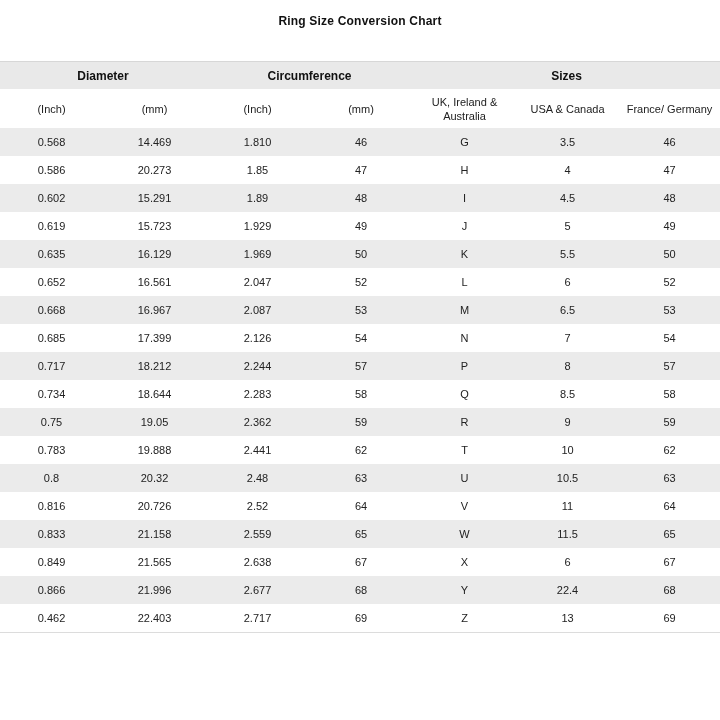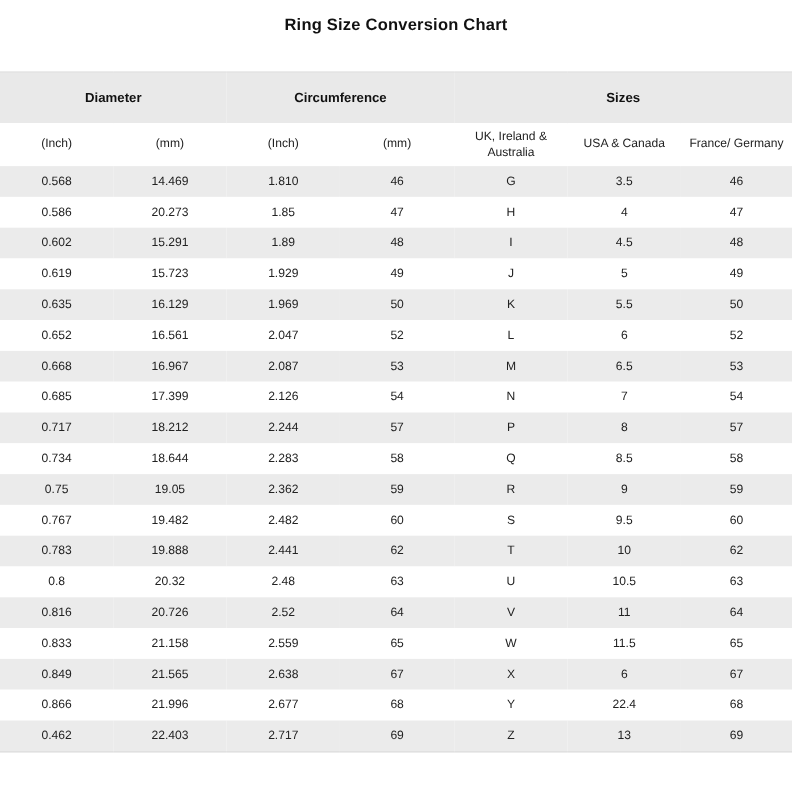--- a/index.html
+++ b/index.html
@@ -9,21 +9,21 @@
   }
   body {
     width: 720px;
     height: 720px;
     font-family: "Liberation Sans", sans-serif;
     color: #1d1d1d;
     overflow: hidden;
   }
   .title {
     margin: 14px 0 0 0;
-    font-size: 15px;
+    font-size: 12px;
     font-weight: bold;
     line-height: 1.2;
     text-align: center;
     color: #111111;
     letter-spacing: 0.2px;
   }
   table.ring-table {
     width: 720px;
     margin-top: 33px;
     border-collapse: collapse;
@@ -32,21 +32,21 @@
     border-bottom: 1px solid #dcdcdc;
   }
   .ring-table th, .ring-table td {
     text-align: center;
     vertical-align: middle;
     padding: 0 4px;
     font-weight: normal;
   }
   .group-row th {
     background: #e9e9e9;
-    height: 46px;
+    height: 27px;
     font-size: 12px;
     font-weight: bold;
     color: #111111;
   }
   .sub-row th {
     background: #ffffff;
     height: 39px;
     font-size: 11px;
     line-height: 1.3;
     color: #222222;
@@ -186,29 +186,20 @@
         <tr>
           <td>0.75</td>
           <td>19.05</td>
           <td>2.362</td>
           <td>59</td>
           <td>R</td>
           <td>9</td>
           <td>59</td>
         </tr>
         <tr>
-          <td>0.767</td>
-          <td>19.482</td>
-          <td>2.482</td>
-          <td>60</td>
-          <td>S</td>
-          <td>9.5</td>
-          <td>60</td>
-        </tr>
-        <tr>
           <td>0.783</td>
           <td>19.888</td>
           <td>2.441</td>
           <td>62</td>
           <td>T</td>
           <td>10</td>
           <td>62</td>
         </tr>
         <tr>
           <td>0.8</td>

